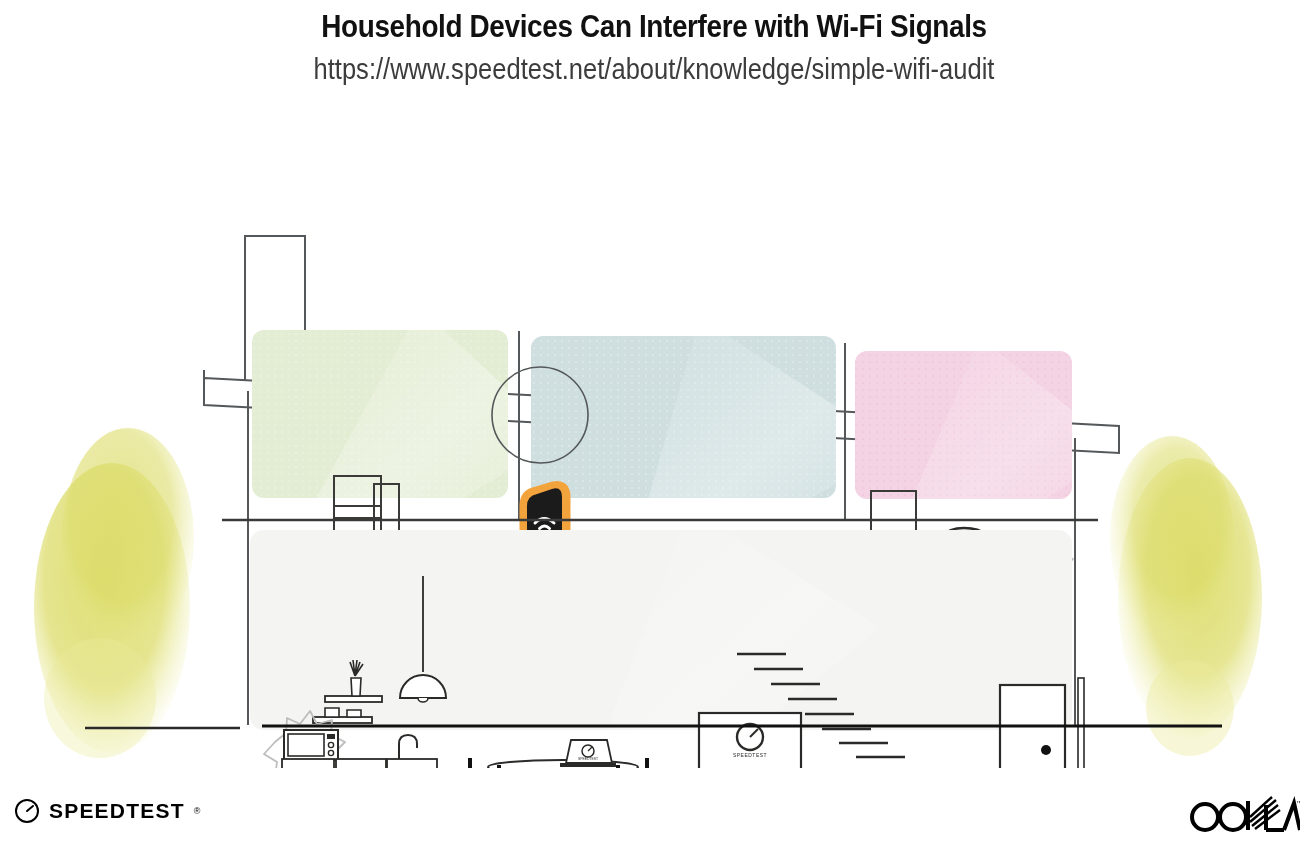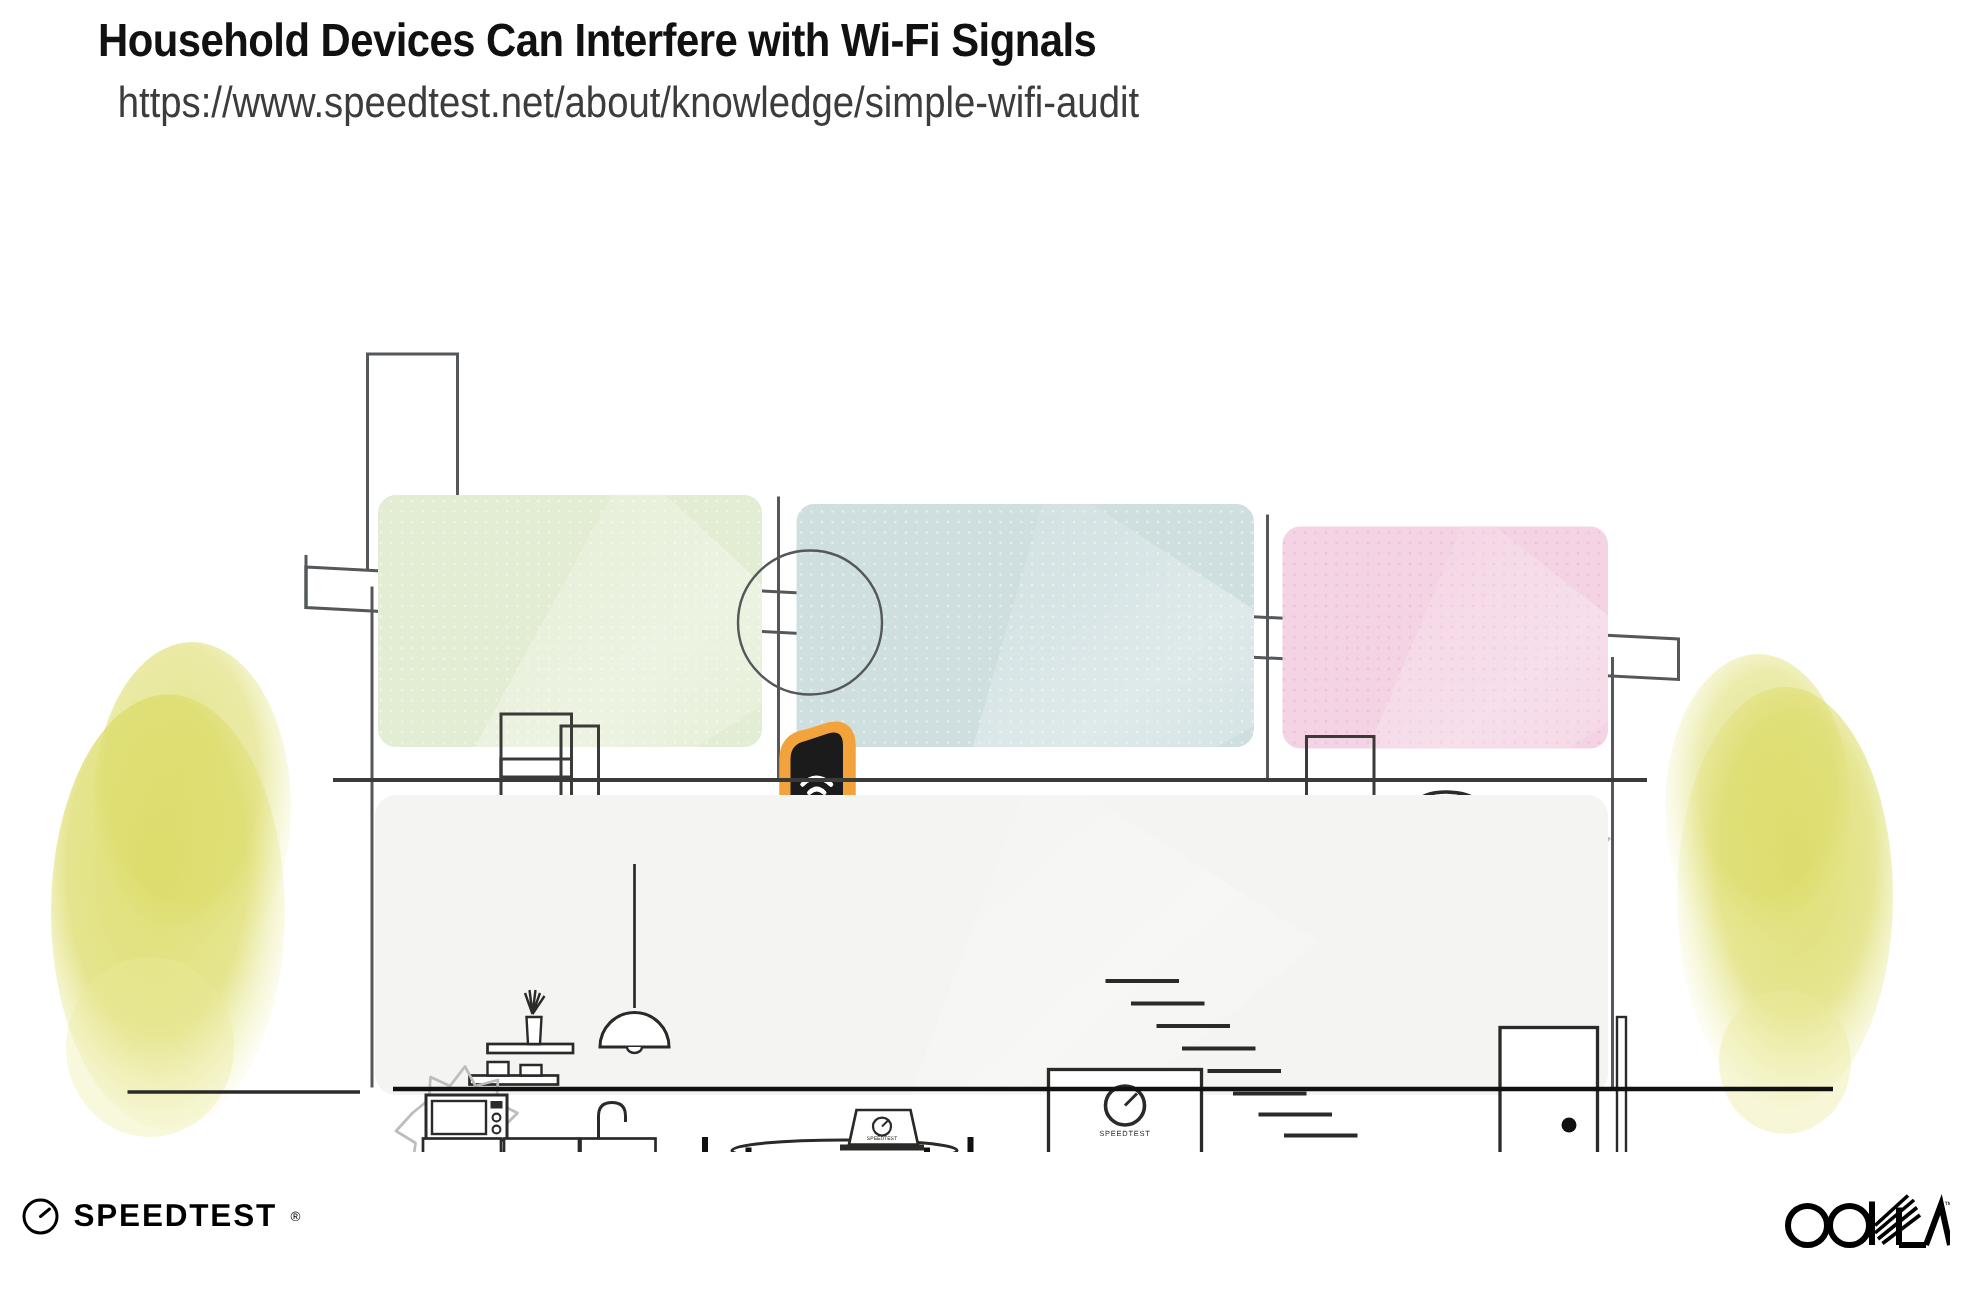--- a/index.html
+++ b/index.html
@@ -5,21 +5,21 @@
   * { box-sizing: border-box; margin: 0; padding: 0; }
   html, body {
     width: 1308px; height: 861px;
     background: #ffffff;
     font-family: "Liberation Sans", sans-serif;
     overflow: hidden;
   }
   #stage { position: relative; width: 1308px; height: 861px; background: #fff; }
 
   
-  .header { position: absolute; top: 0; left: 0; width: 1308px; }
+  .header { position: absolute; top: 0; left: 0; width: 1308px; text-align: center; }
   .title {
     font-family: "Liberation Sans", sans-serif;
     font-weight: 700;
     font-size: 31px;
     letter-spacing: -0.4px;
     color: #111111;
     margin-top: 9px;
     transform: scaleX(0.9);
   }
   .subtitle {

